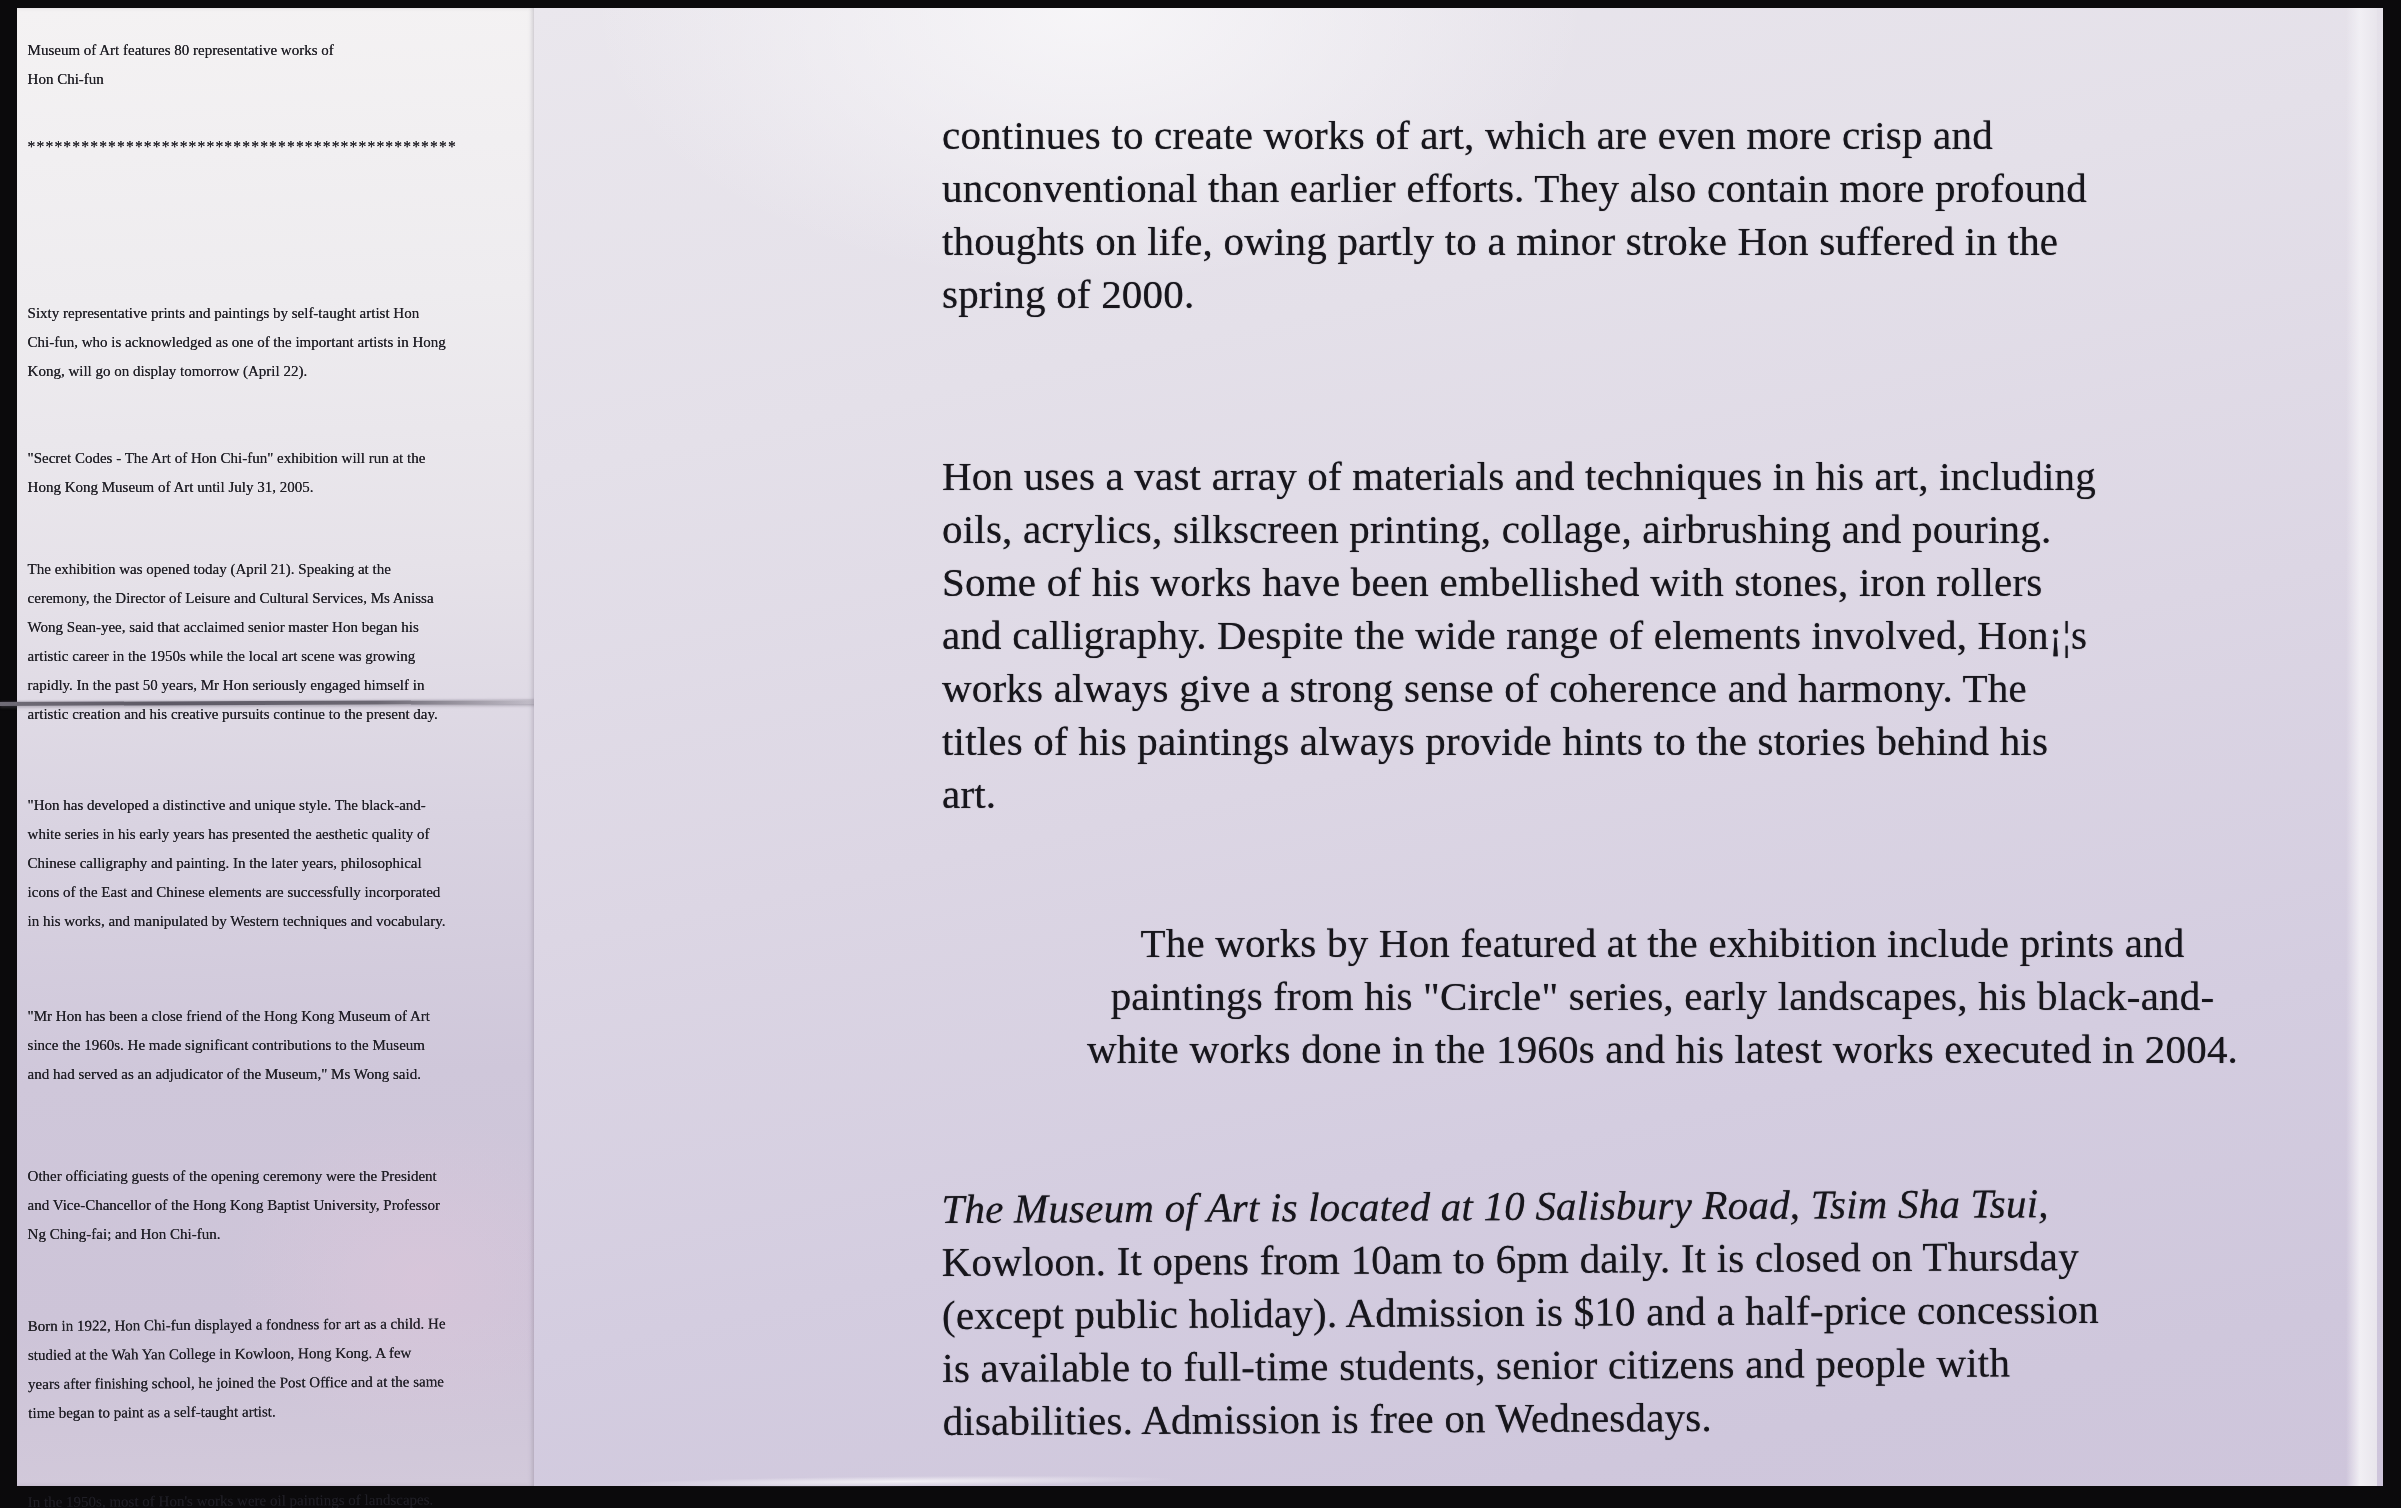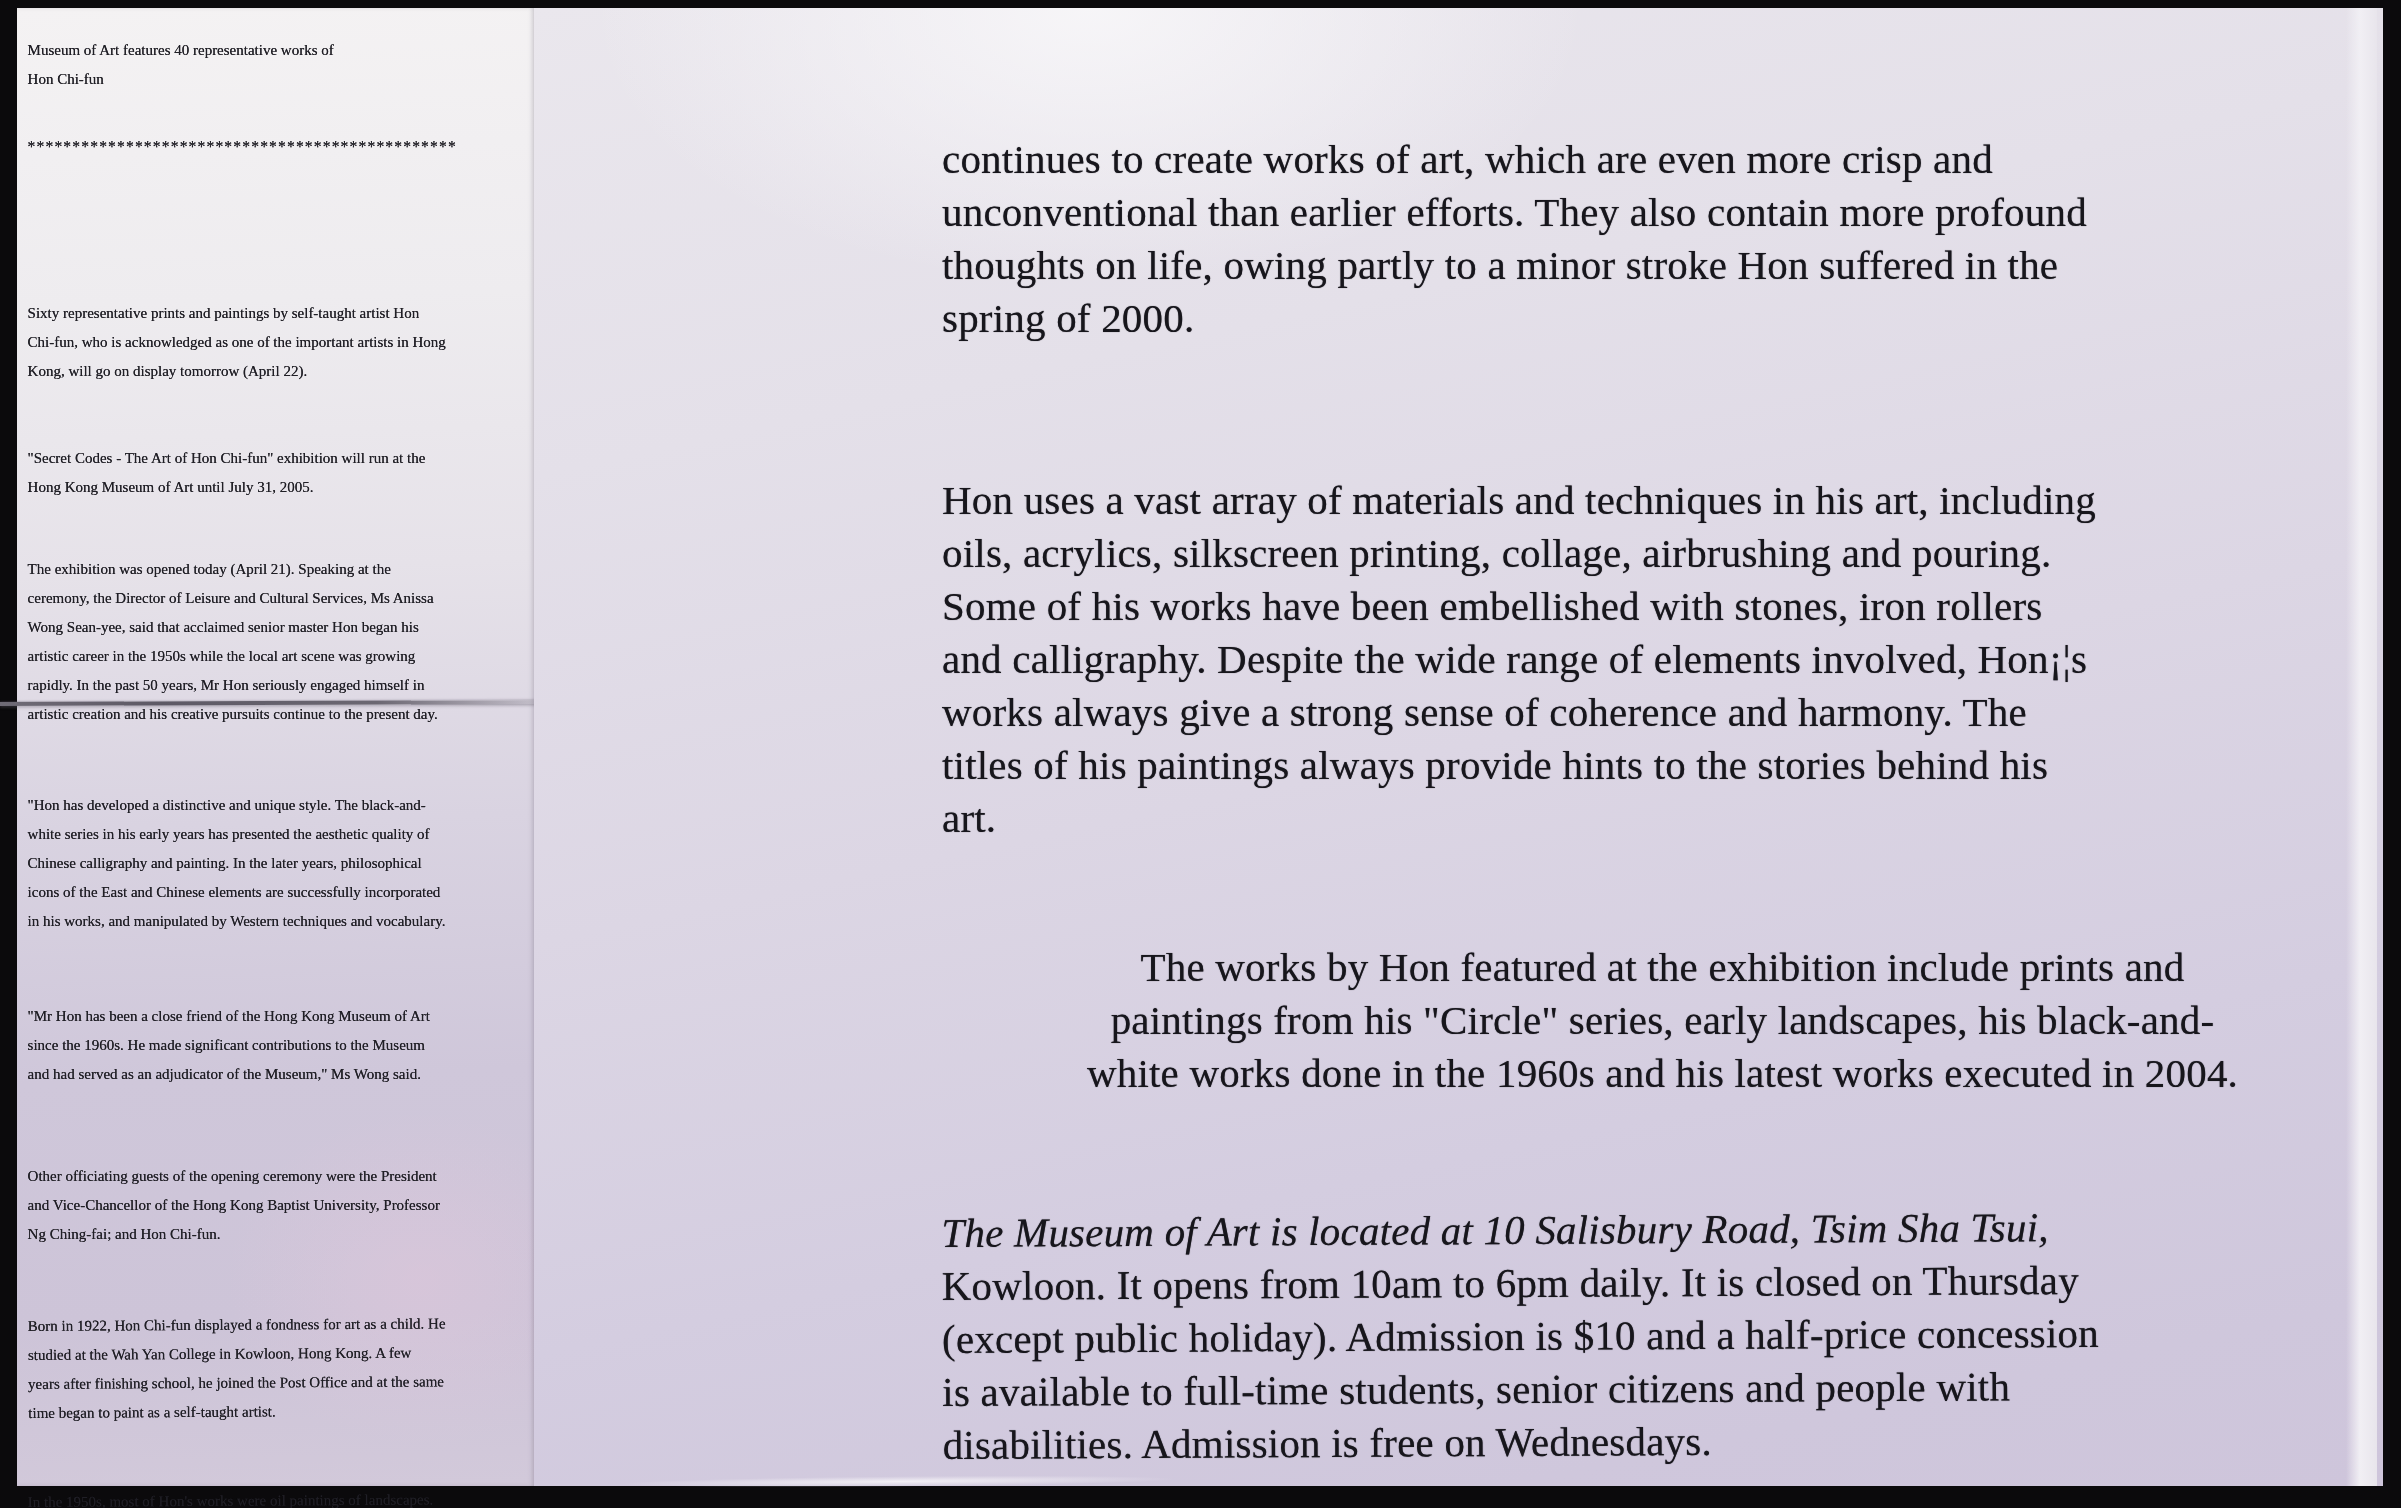--- a/index.html
+++ b/index.html
@@ -57,35 +57,35 @@
     box-shadow:0 1.8px 2.8px rgba(100,95,110,0.35), 0 -0.9px 1.8px rgba(100,95,110,0.28);
     transform:rotate(-0.2deg);
   }
   
   .right-col {
     position:absolute; left:408px; top:0; width:1441px;
     color:#17161c; font-size:41px; line-height:53px; letter-spacing:0.2px;
     white-space:pre-line;
     text-shadow:0 0 0.9px rgba(20,19,26,0.75);
   }
-  .rp0 { margin-top:72px; }
+  .rp0 { margin-top:48px; }
   .rp1 { margin-top:76px; }
   .rp2 { margin-top:43px;text-align:center; }
   .rp3 { margin-top:54px; }
   .rtilt { transform:rotate(-0.3deg); transform-origin:left center; }
   .ital { font-style:italic; }
 </style>
 </head>
 <body>
 
 <div class="frame">
 
   <div class="page-left">
     <div class="left-col">
-      <div class="lc-heading">Museum of Art features 40 representative works of
+      <div class="lc-heading">Museum of Art features 80 representative works of
 Hon Chi-fun</div>
       <div class="sep">************************************************</div>
       <div class="lp0">Sixty representative prints and paintings by self-taught artist Hon
 Chi-fun, who is acknowledged as one of the important artists in Hong
 Kong, will go on display tomorrow (April 22).</div>
       <div class="lp1">"Secret Codes - The Art of Hon Chi-fun" exhibition will run at the
 Hong Kong Museum of Art until July 31, 2005.</div>
       <div class="lp2">The exhibition was opened today (April 21). Speaking at the
 ceremony, the Director of Leisure and Cultural Services, Ms Anissa
 Wong Sean-yee, said that acclaimed senior master Hon began his

